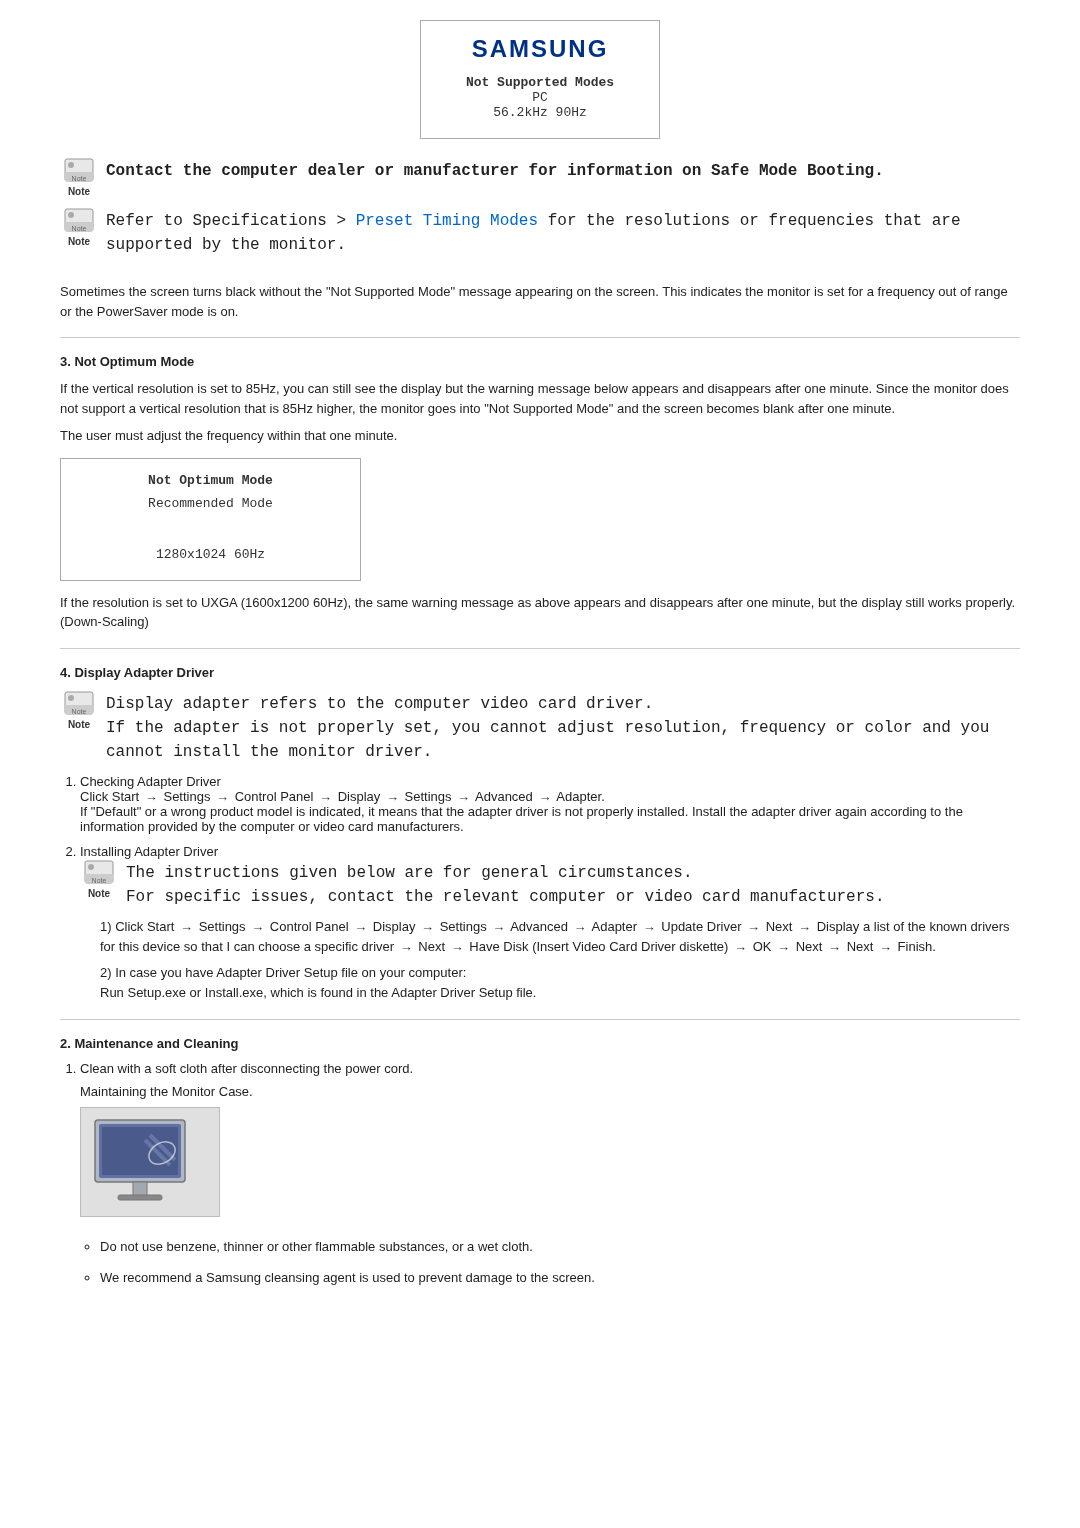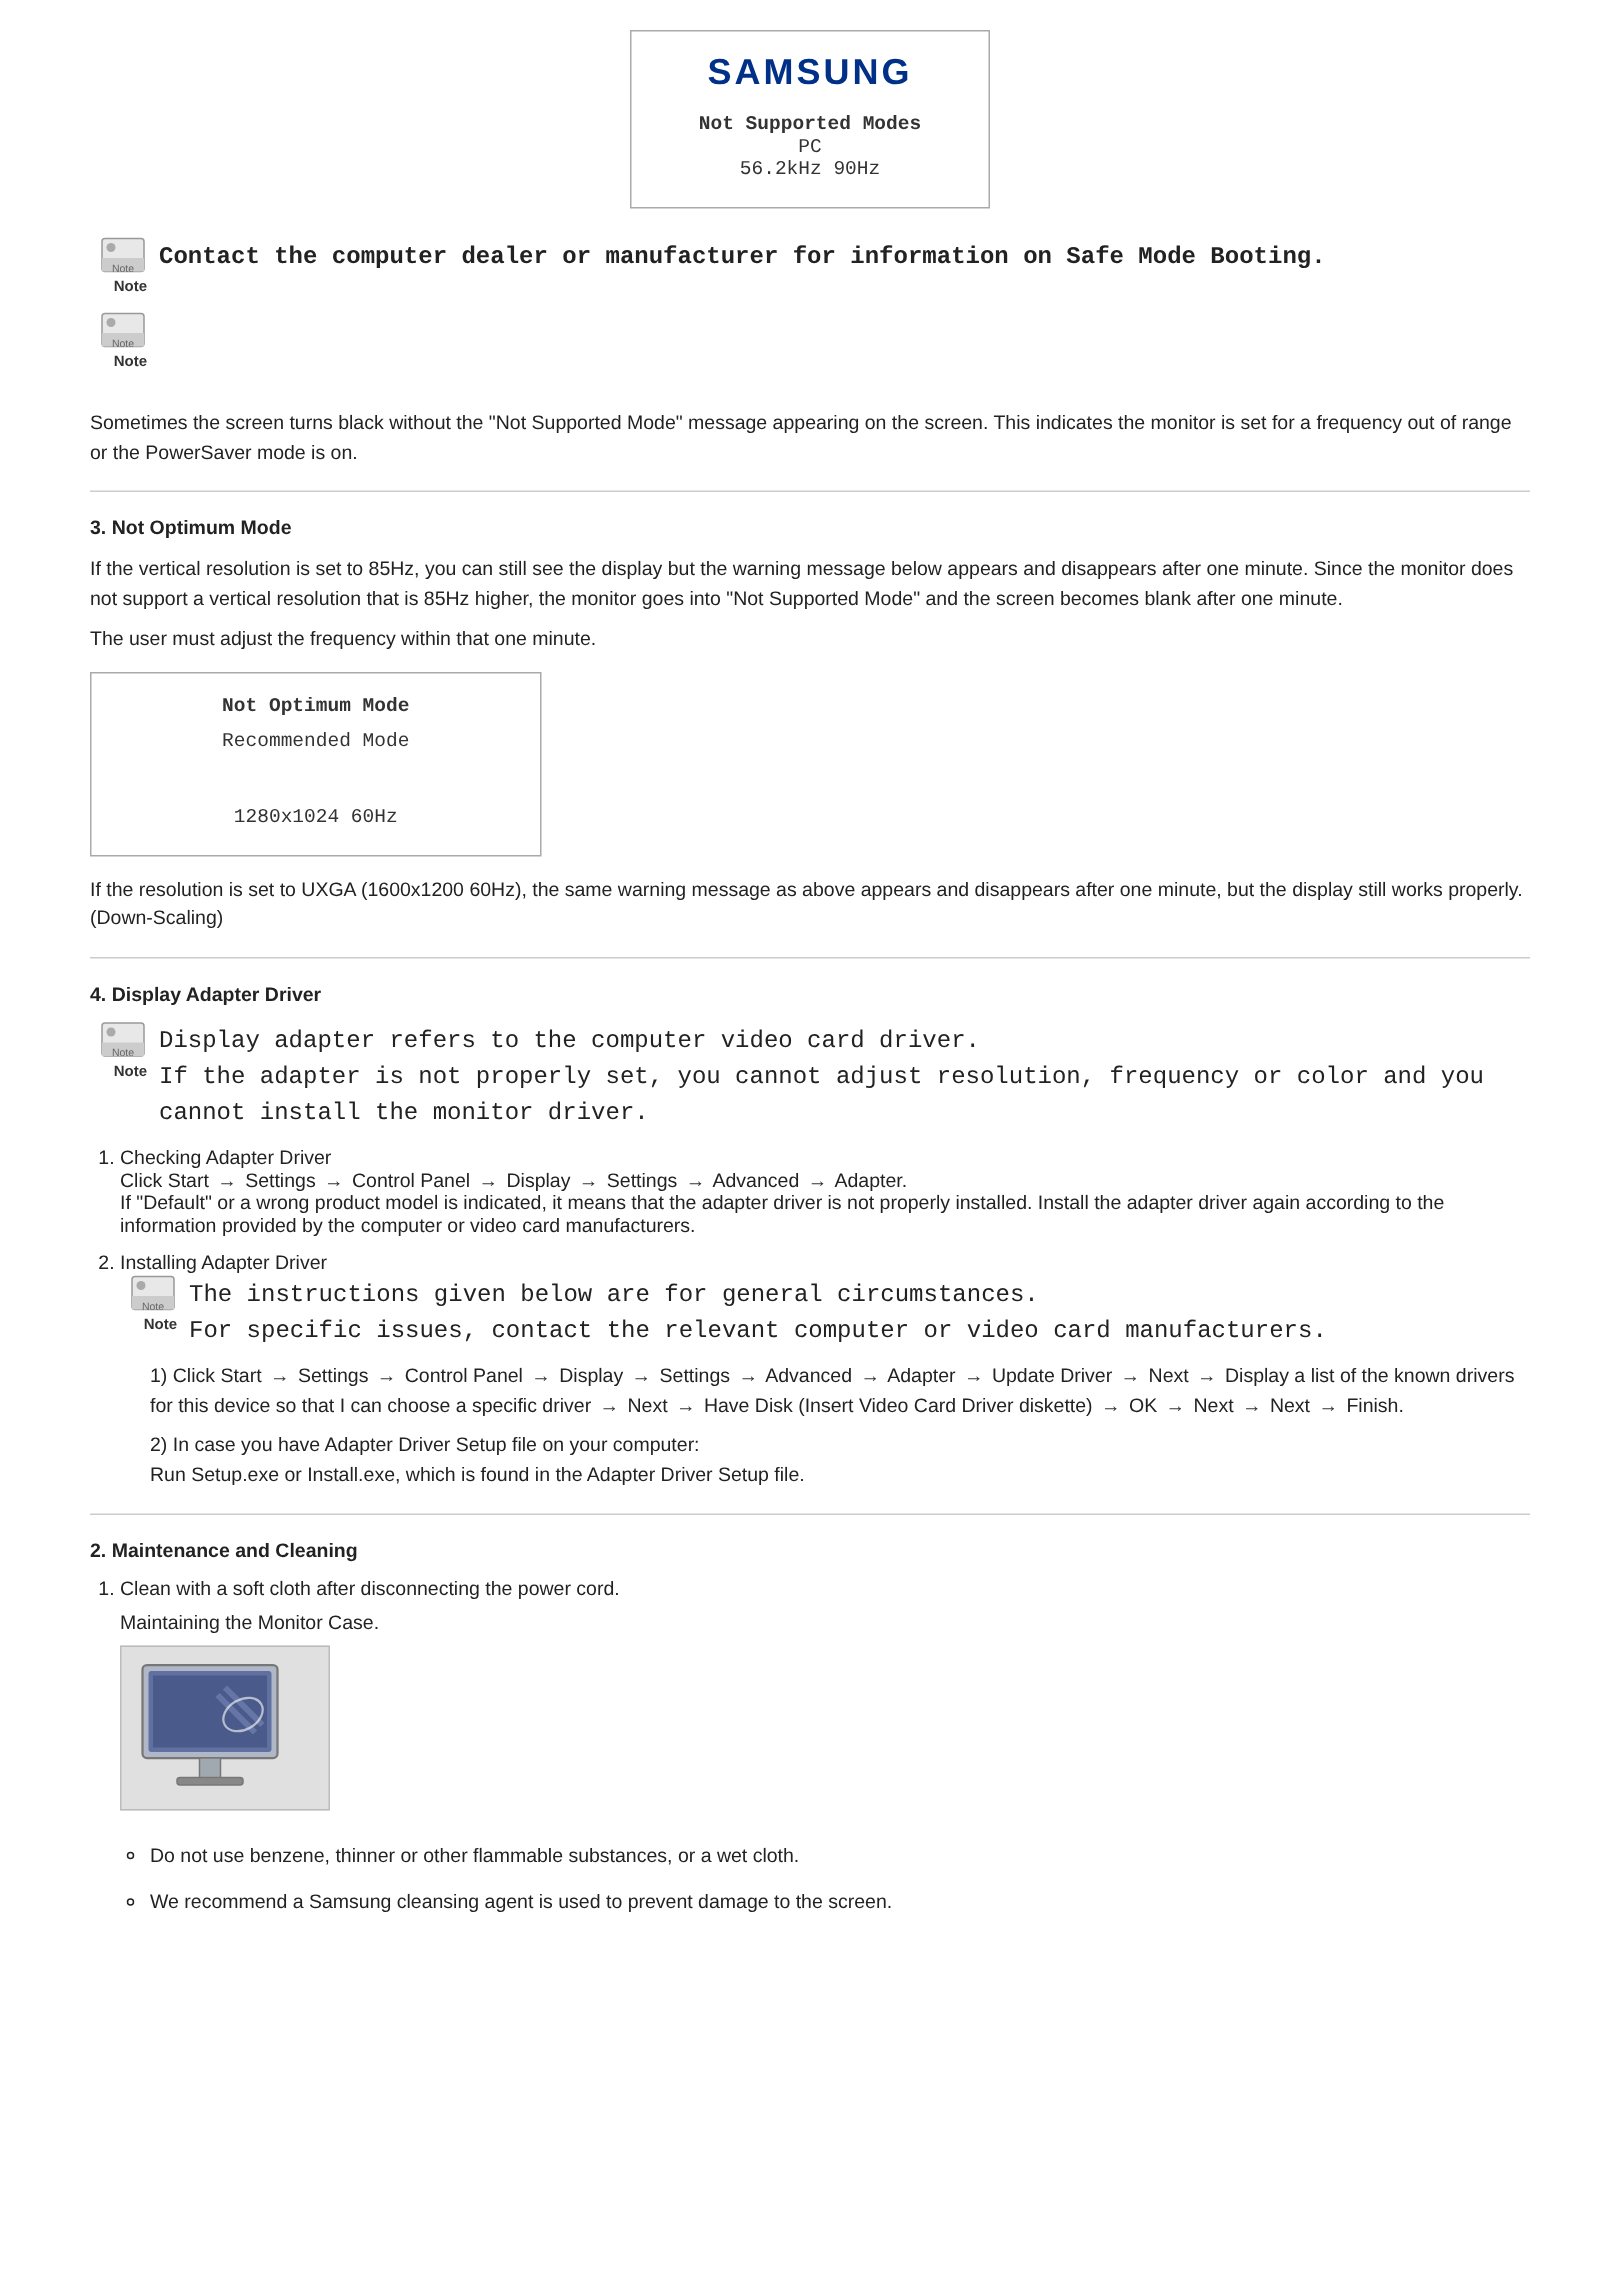--- a/index.html
+++ b/index.html
@@ -48,21 +48,21 @@
       display: flex;
       align-items: flex-start;
       margin-bottom: 10px;
     }
     .note-icon {
       width: 38px;
       min-width: 38px;
       margin-right: 8px;
       display: flex;
       flex-direction: column;
-      align-items: flex-end;
+      align-items: center;
     }
     .note-icon .note-img {
       width: 32px;
       height: 28px;
       position: relative;
     }
     .note-img svg {
       width: 100%;
       height: 100%;
     }
@@ -232,20 +232,23 @@
   <div class="note-icon">
     <div class="note-img">
       <svg viewBox="0 0 32 28">
         <rect x="2" y="2" width="28" height="22" rx="2" fill="#e8e8e8" stroke="#999" stroke-width="1"></rect>
         <circle cx="8" cy="8" r="3" fill="#aaa"></circle>
         <rect x="2" y="15" width="28" height="9" rx="0 0 2 2" fill="#ccc"></rect>
         <text x="16" y="24" text-anchor="middle" font-size="7" fill="#666">Note</text>
       </svg>
     </div>
     <span class="note-label">Note</span>
+  </div>
+  <div class="note-text">
+    Refer to Specifications &gt; <a href="#">Preset Timing Modes</a> for the resolutions or frequencies that are supported by the monitor.
   </div>
 </div>
 
 <br>
 
 
 <p class="para-text">Sometimes the screen turns black without the "Not Supported Mode" message appearing on the screen. This indicates the monitor is set for a frequency out of range or the PowerSaver mode is on.</p>
 
 <hr class="section-divider">
 

